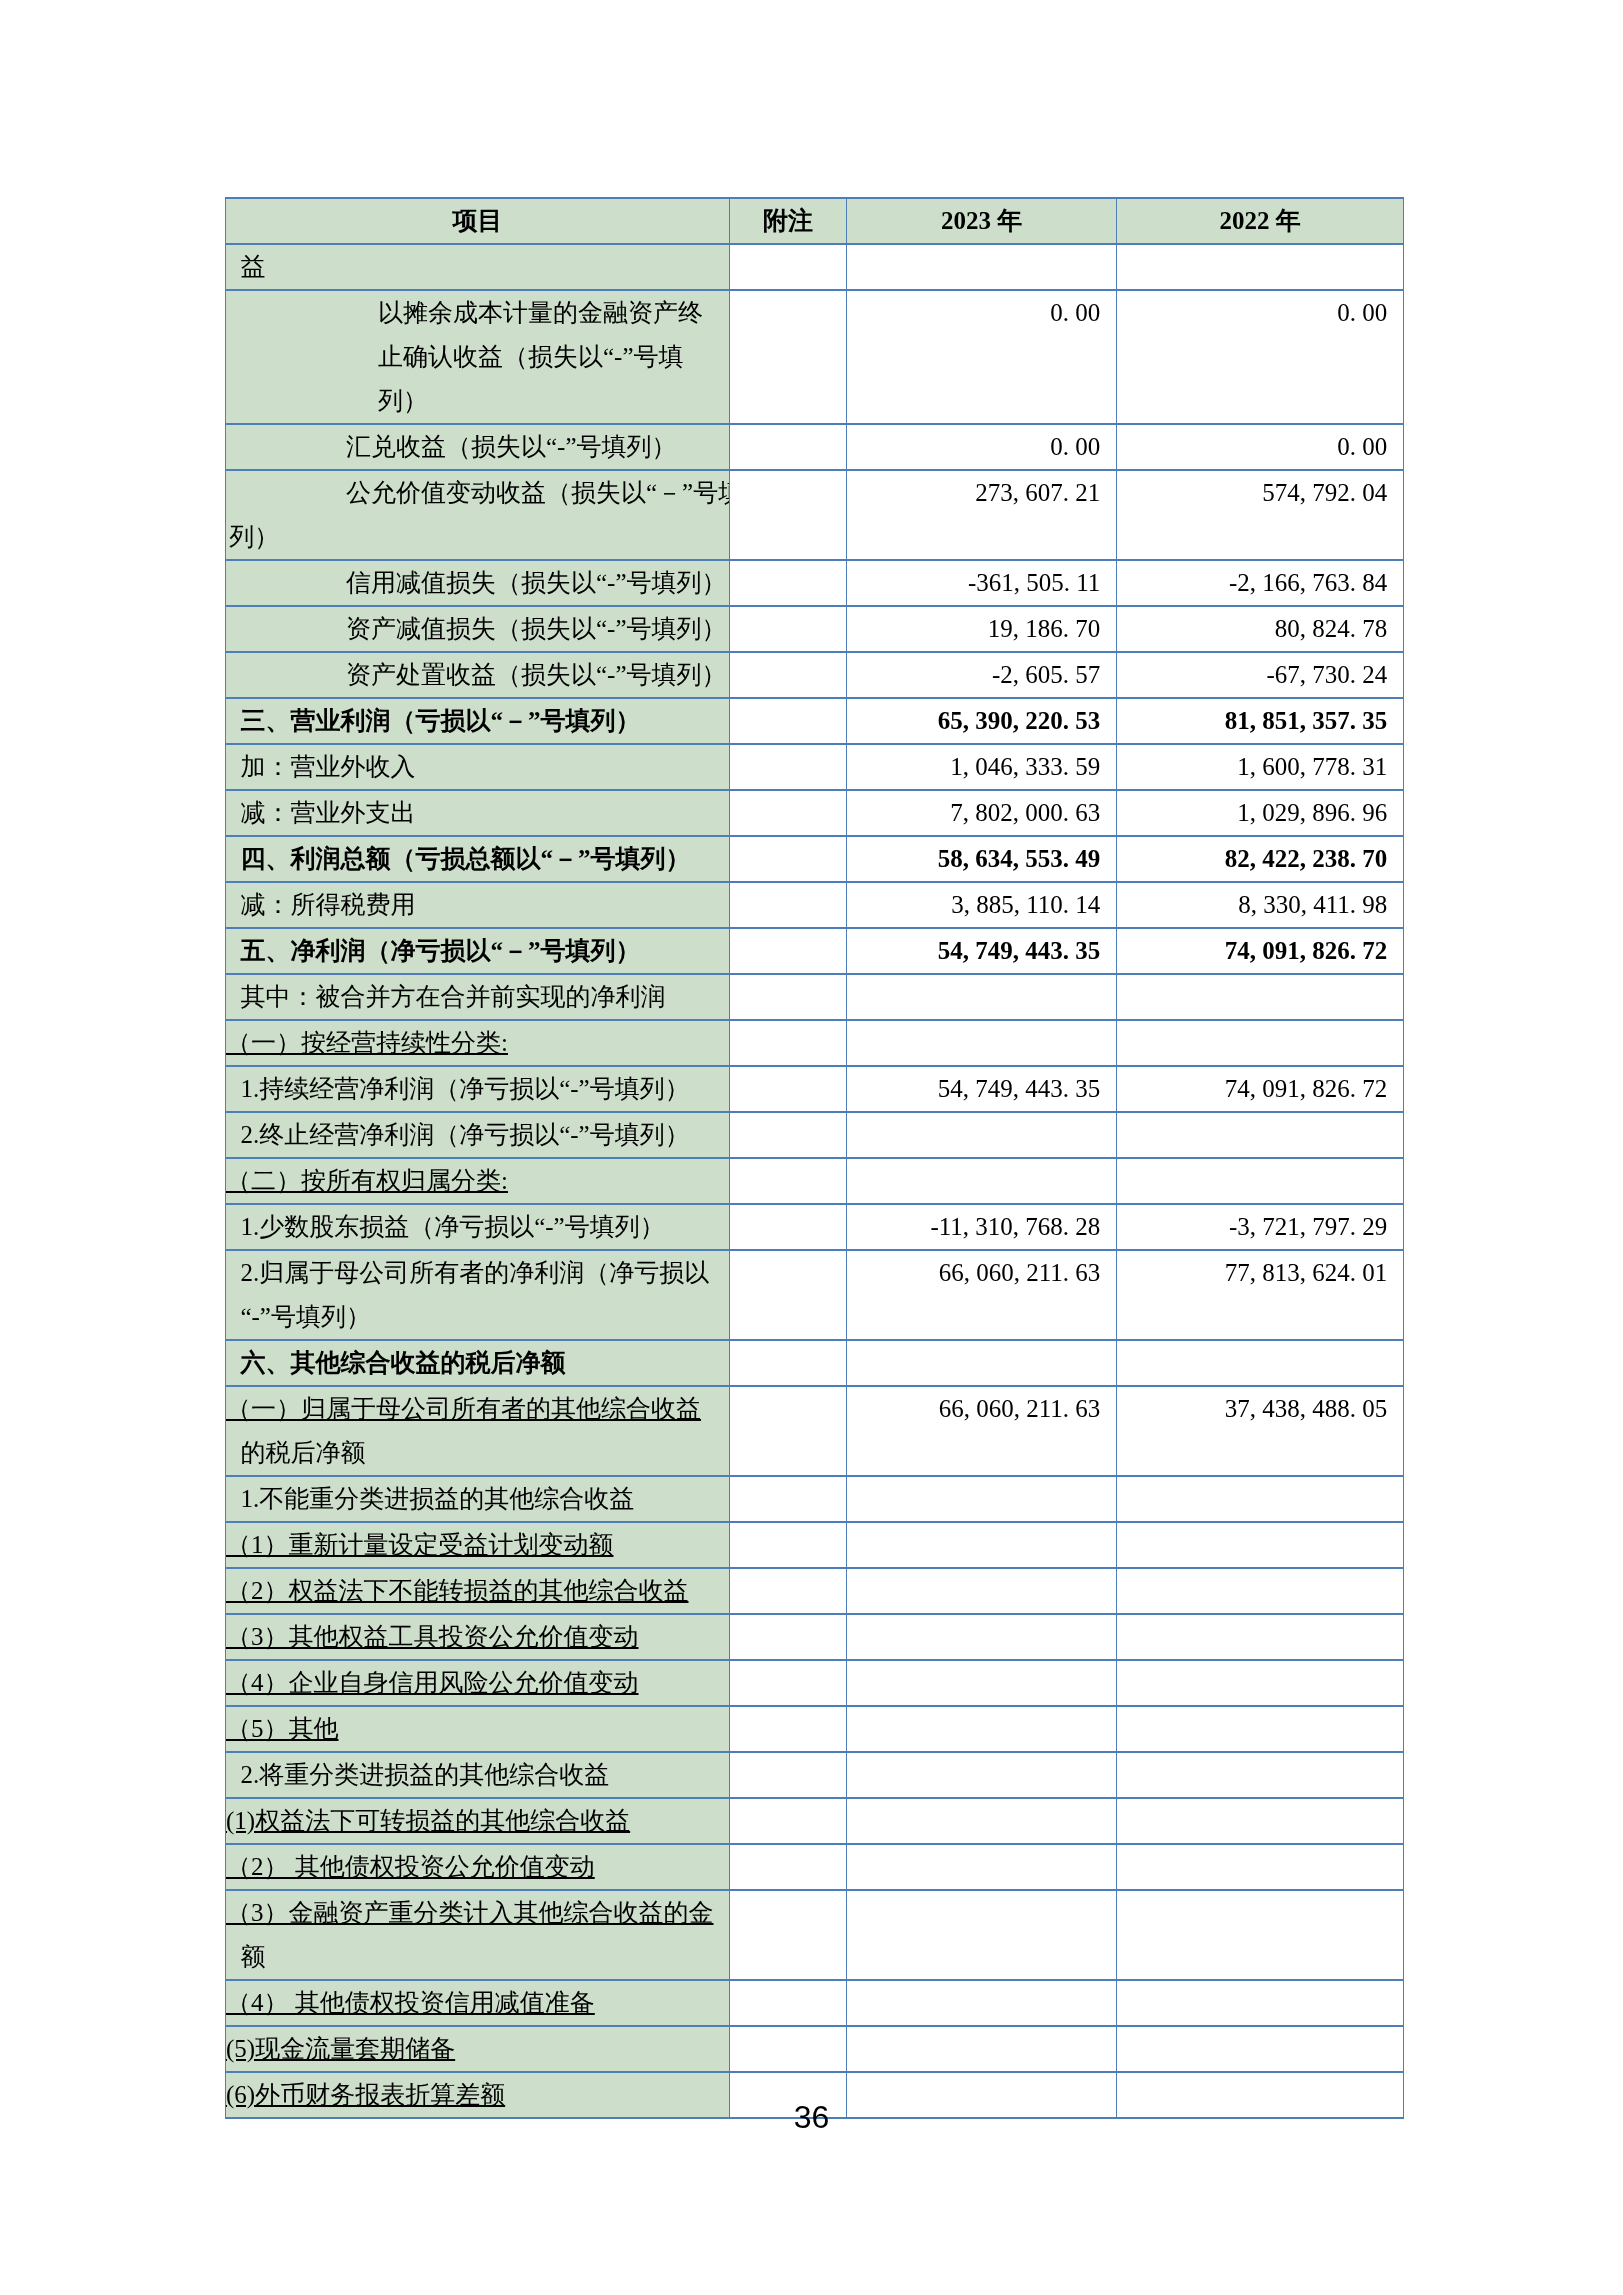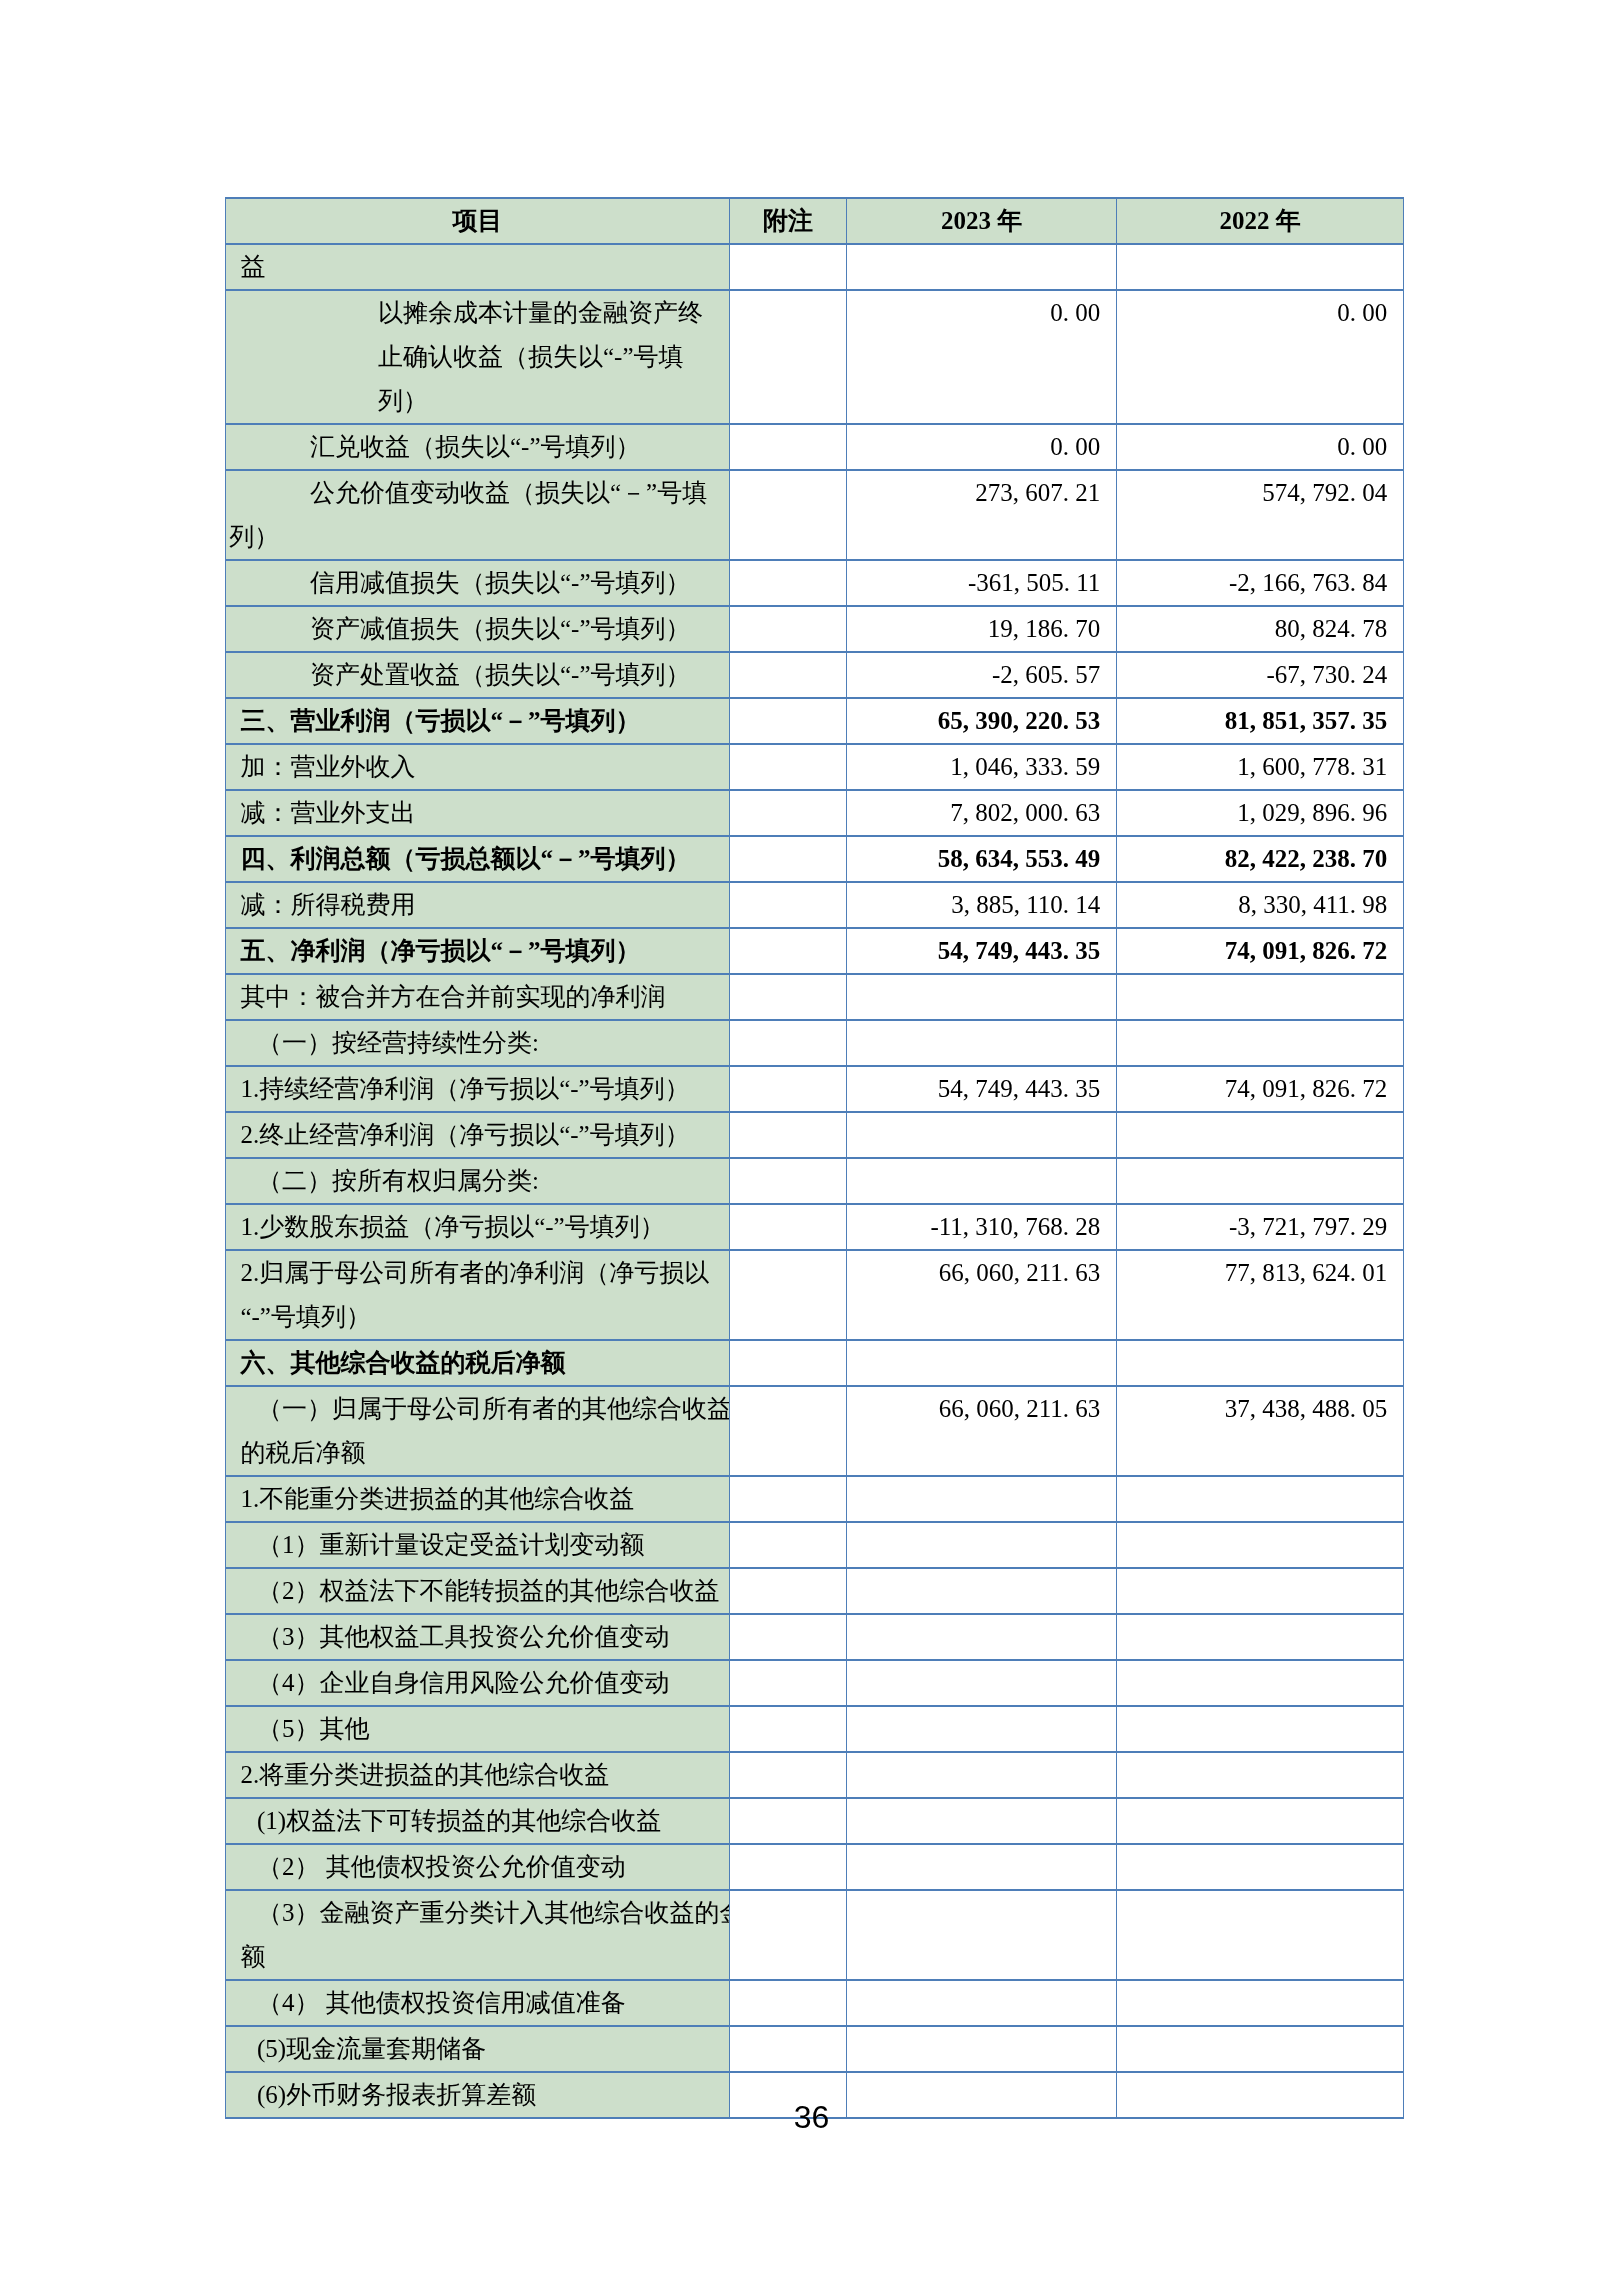--- a/index.html
+++ b/index.html
@@ -23,22 +23,22 @@
     background:#cddfcb;text-align:center;font-weight:bold;
   }
   .fin td.c1{background:#cddfcb;}
   .fin td.note{background:#ffffff;}
   .fin td.num{
     background:#ffffff;text-align:right;padding-right:15.7px;white-space:nowrap;
   }
   tr.bold td{font-weight:bold;margin-top:44px;}
   .ln{white-space:nowrap;}
   .ind0{padding-left:14.4px;}
-  .ind1{padding-left:31px;}
-  .ind2{padding-left:84px;}
+  .ind1{text-decoration:underline;}
+  .ind2{padding-left:84px;margin-left:36px;}
   .ind3{padding-left:152px;}
   .indh{padding-left:3.3px;}
   .pageno{
     position:absolute;top:2102px;left:0;width:1623px;text-align:center;
     font-family:"Liberation Sans","DejaVu Sans",sans-serif;font-size:32px;line-height:30px;
   }
 </style>
 </head>
 <body>
 

